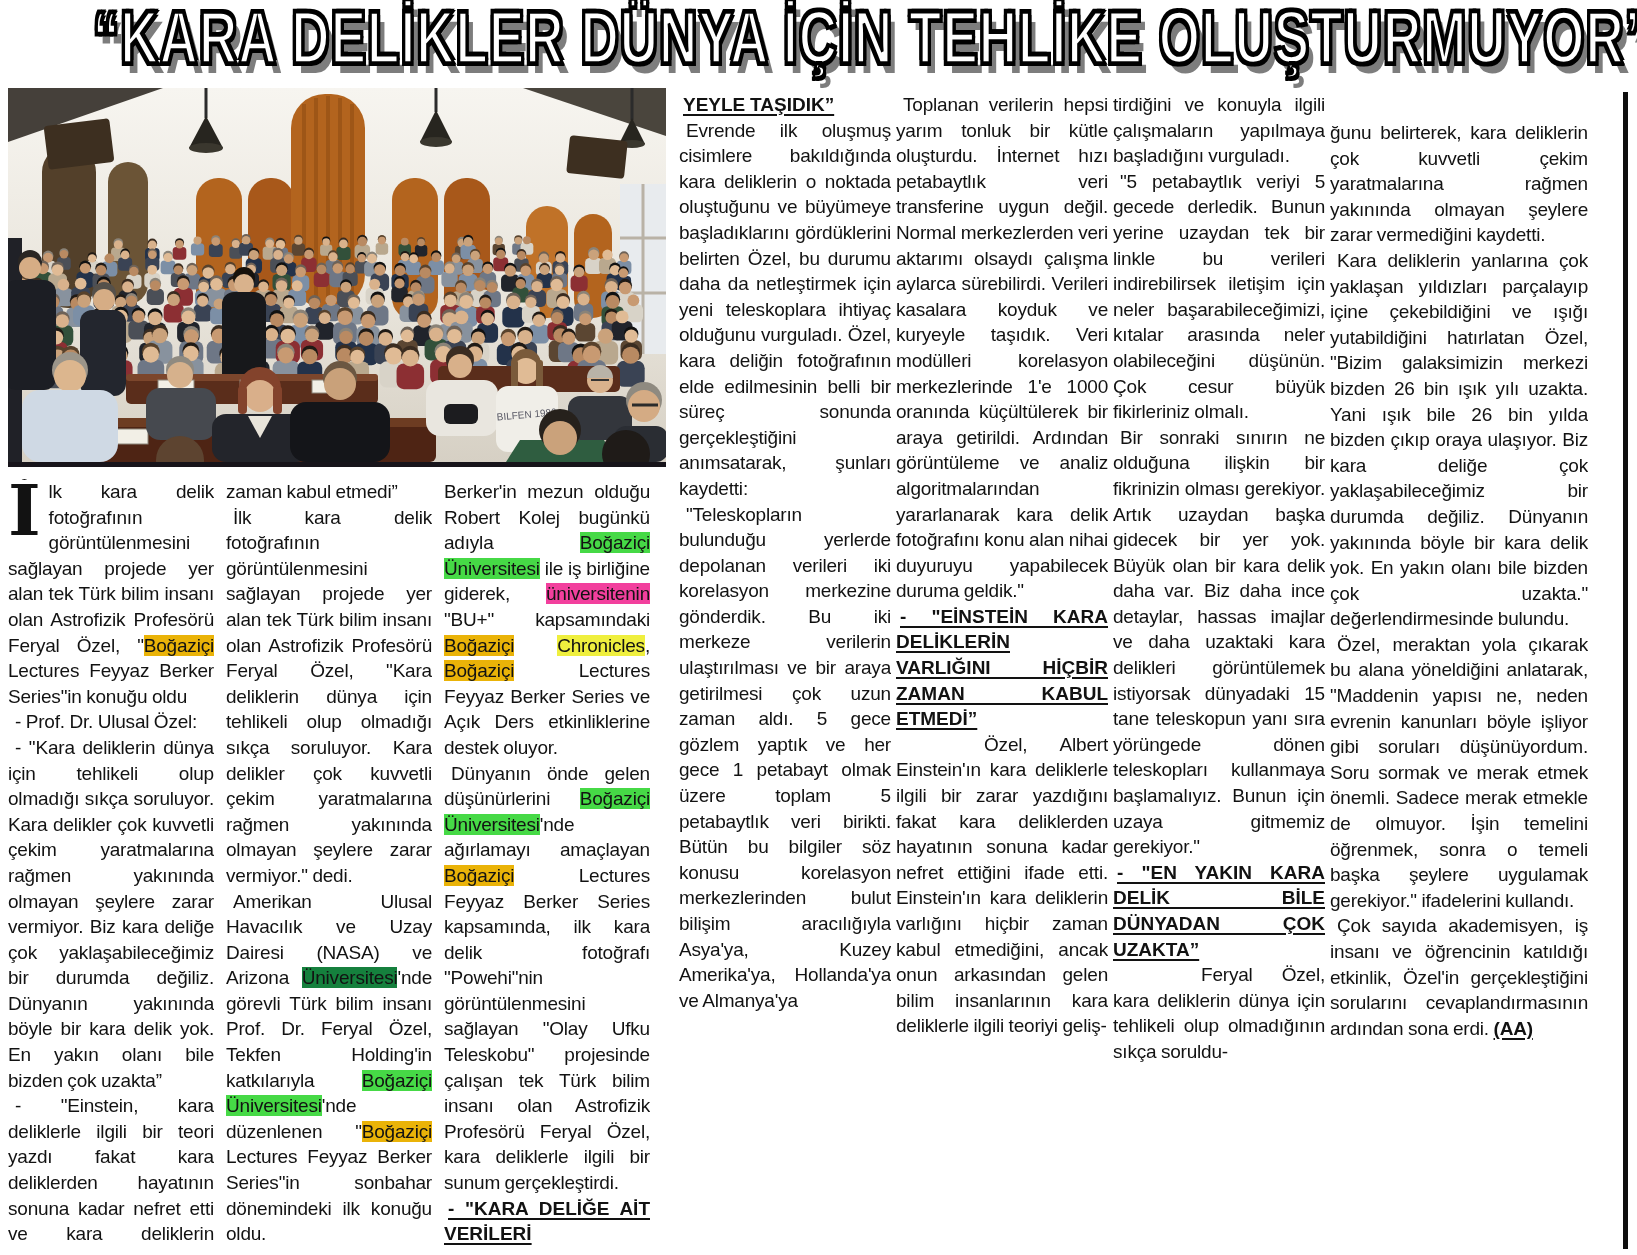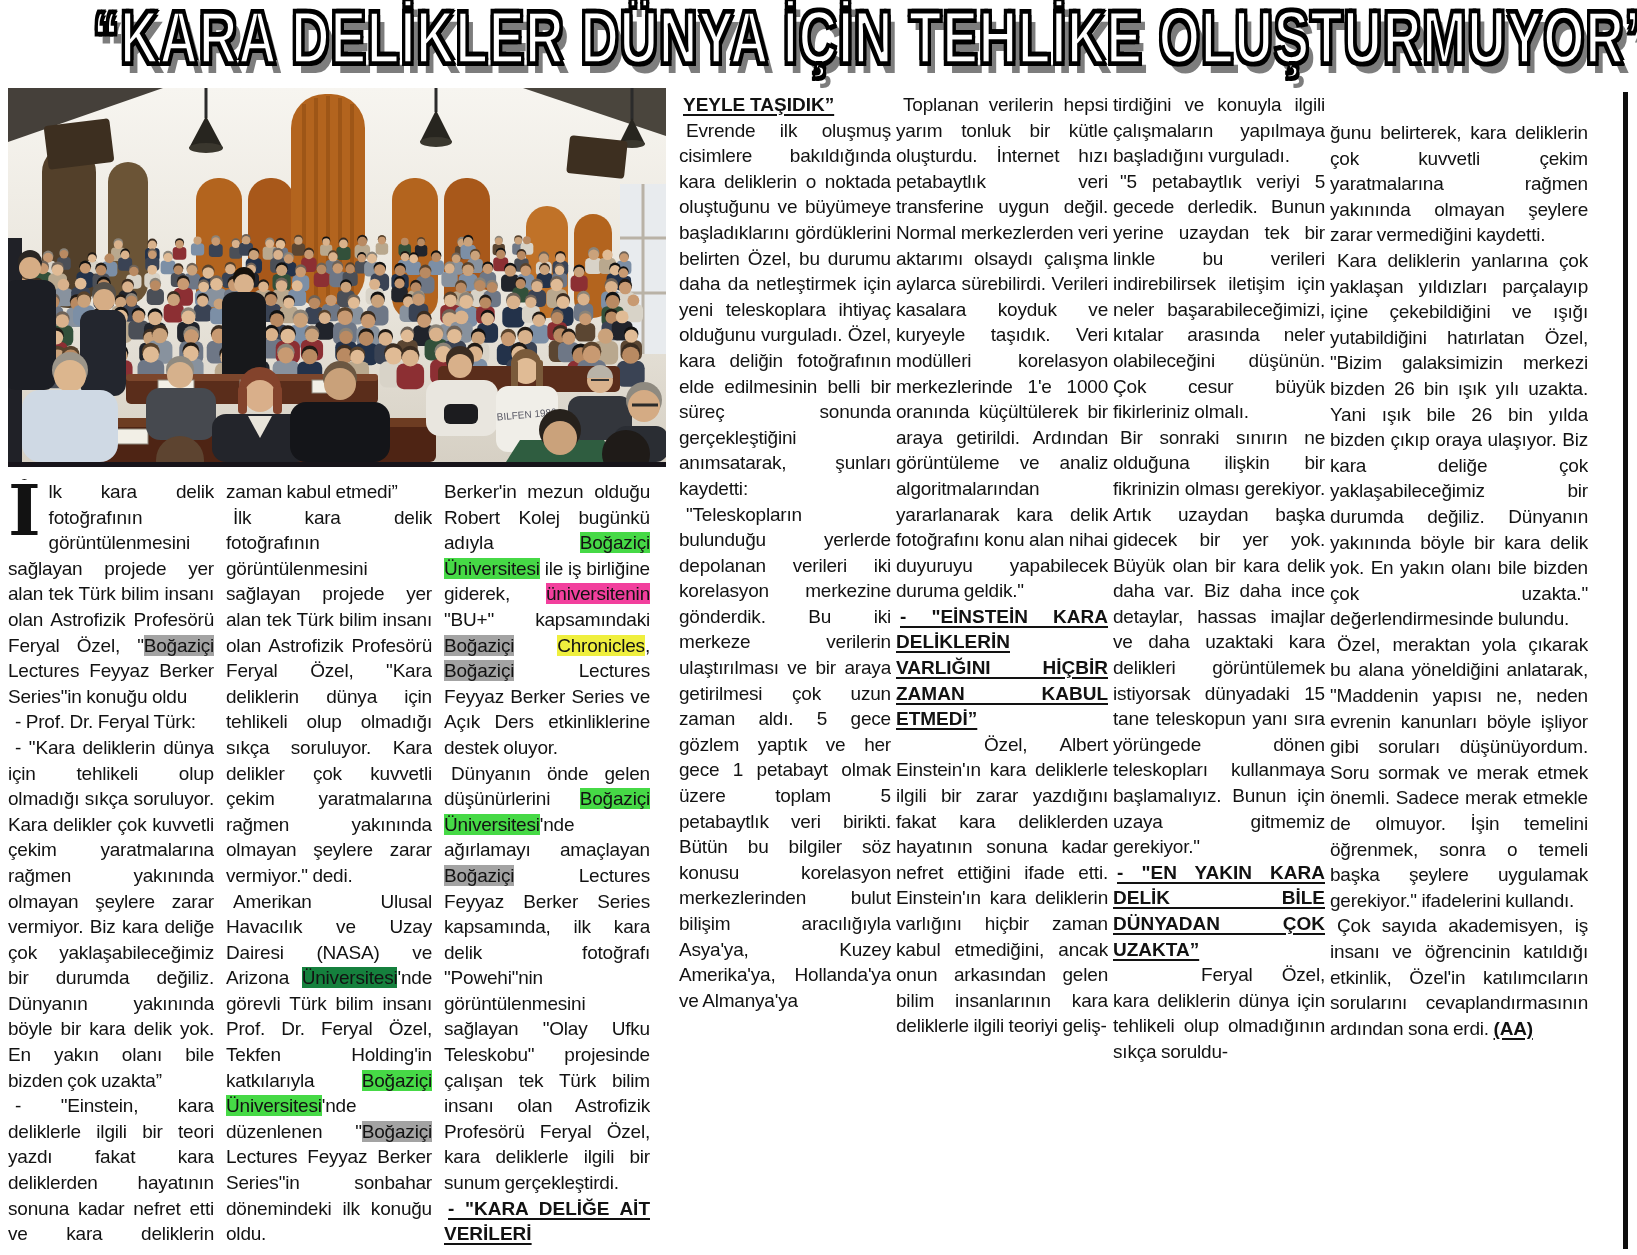--- a/index.html
+++ b/index.html
@@ -23,21 +23,21 @@
        letter-spacing:-0.2px;overflow:hidden;word-spacing:-0.5px;}
   .right-cols .col{width:212px;}
   .right-cols .col.wide{width:258px;margin-top:28px;}
   .col p{margin:0;text-indent:7px;}
   .col p.first{text-indent:0;}
   .col p.quote{text-indent:88px;}
   .col p.head{font-weight:bold;text-indent:4px;text-decoration:underline;
               text-decoration-thickness:2px;text-underline-offset:3px;letter-spacing:0;}
   .dropcap{float:left;font-family:"DejaVu Serif",serif;font-weight:bold;font-size:70px;
            line-height:56px;margin:4px 8px 0 0;text-indent:0;}
-  .hl-cyan{background:#a3a3a3;}
+  .hl-cyan{background:#eab308;}
   .hl-green{background:#46d946;}
   .hl-yellow{background:#efef3e;}
   .hl-pink{background:#f23f9d;}
   .hl-orange{background:#15803d;}
   .seg-b{font-weight:bold;}
   .seg-u{text-decoration:underline;text-decoration-thickness:2px;text-underline-offset:3px;}
   .right-edge{position:absolute;top:92px;bottom:6px;right:9px;width:5px;background:#0e0e0e;}
 </style>
 </head>
 <body>
@@ -1168,21 +1168,21 @@
                 <circle cx="552" cy="350" r="17" fill="#caa27b"></circle>
             </g>
             <circle cx="618" cy="366" r="24" fill="#1f1b18"></circle>
             <circle cx="172" cy="372" r="24" fill="#5d4430"></circle>
           </g>
         </svg>
       </div>
       <div class="left-cols" id="left-cols">
           <div class="col">
             <p class="normal first"><span class="dropcap">İ</span><span>lk kara delik fotoğrafının görüntülenmesini sağlayan projede yer alan tek Türk bilim insanı olan Astrofizik Profesörü Feryal Özel, "</span><span class="hl-cyan">Boğaziçi</span><span> Lectures Feyyaz Berker Series"in konuğu oldu</span></p>
-            <p class="normal"><span> - Prof. Dr. Feryal Türk:</span></p>
+            <p class="normal"><span> - Prof. Dr. Ulusal Özel:</span></p>
             <p class="normal"><span>- "Kara deliklerin dünya için tehlikeli olup olmadığı sıkça soruluyor. Kara delikler çok kuvvetli çekim yaratmalarına rağmen yakınında olmayan şeylere zarar vermiyor. Biz kara deliğe çok yaklaşabileceğimiz bir durumda değiliz. Dünyanın yakınında böyle bir kara delik yok. En yakın olanı bile bizden çok uzakta”</span></p>
             <p class="normal"><span> - "Einstein, kara deliklerle ilgili bir teori yazdı fakat kara deliklerden hayatının sonuna kadar nefret etti ve kara deliklerin varlığını hiçbir</span></p>
           </div>
           <div class="col">
             <p class="normal first"><span>zaman kabul etmedi”</span></p>
             <p class="normal"><span> İlk kara delik fotoğrafının görüntülenmesini sağlayan projede yer alan tek Türk bilim insanı olan Astrofizik Profesörü Feryal Özel, "Kara deliklerin dünya için tehlikeli olup olmadığı sıkça soruluyor. Kara delikler çok kuvvetli çekim yaratmalarına rağmen yakınında olmayan şeylere zarar vermiyor." dedi.</span></p>
             <p class="normal"><span> Amerikan Ulusal Havacılık ve Uzay Dairesi (NASA) ve Arizona </span><span class="hl-orange">Üniversitesi</span><span>'nde görevli Türk bilim insanı Prof. Dr. Feryal Özel, Tekfen Holding'in katkılarıyla </span><span class="hl-green">Boğaziçi Üniversitesi</span><span>'nde düzenlenen "</span><span class="hl-cyan">Boğaziçi</span><span> Lectures Feyyaz Berker Series"in sonbahar dönemindeki ilk konuğu oldu.</span></p>
             <p class="normal"><span> Tekfen, şirketin kurucu ortaklarından Feyyaz</span></p>
           </div>
           <div class="col">
@@ -1208,19 +1208,19 @@
           <p class="normal first"><span>tirdiğini ve konuyla ilgili çalışmaların yapılmaya başladığını vurguladı.</span></p>
           <p class="normal"><span> "5 petabaytlık veriyi 5 gecede derledik. Bunun yerine uzaydan tek bir linkle bu verileri indirebilirsek iletişim için neler başarabileceğimizi, kıtalar arasında neler olabileceğini düşünün. Çok cesur büyük fikirleriniz olmalı.</span></p>
           <p class="normal"><span> Bir sonraki sınırın ne olduğuna ilişkin bir fikrinizin olması gerekiyor. Artık uzaydan başka gidecek bir yer yok. Büyük olan bir kara delik daha var. Biz daha ince detaylar, hassas imajlar ve daha uzaktaki kara delikleri görüntülemek istiyorsak dünyadaki 15 tane teleskopun yanı sıra yörüngede dönen teleskopları kullanmaya başlamalıyız. Bunun için uzaya gitmemiz gerekiyor."</span></p>
           <p class="head"><span> - "EN YAKIN KARA DELİK BİLE DÜNYADAN ÇOK UZAKTA”</span></p>
           <p class="quote"><span>Feryal Özel, kara deliklerin dünya için tehlikeli olup olmadığının sıkça soruldu-</span></p>
         </div>
         <div class="col wide">
           <p class="normal first"><span>ğunu belirterek, kara deliklerin çok kuvvetli çekim yaratmalarına rağmen yakınında olmayan şeylere zarar vermediğini kaydetti.</span></p>
           <p class="normal"><span> Kara deliklerin yanlarına çok yaklaşan yıldızları parçalayıp içine çekebildiğini ve ışığı yutabildiğini hatırlatan Özel, "Bizim galaksimizin merkezi bizden 26 bin ışık yılı uzakta. Yani ışık bile 26 bin yılda bizden çıkıp oraya ulaşıyor. Biz kara deliğe çok yaklaşabileceğimiz bir durumda değiliz. Dünyanın yakınında böyle bir kara delik yok. En yakın olanı bile bizden çok uzakta." değerlendirmesinde bulundu.</span></p>
           <p class="normal"><span> Özel, meraktan yola çıkarak bu alana yöneldiğini anlatarak, "Maddenin yapısı ne, neden evrenin kanunları böyle işliyor gibi soruları düşünüyordum. Soru sormak ve merak etmek önemli. Sadece merak etmekle de olmuyor. İşin temelini öğrenmek, sonra o temeli başka şeylere uygulamak gerekiyor." ifadelerini kullandı.</span></p>
-          <p class="normal"><span> Çok sayıda akademisyen, iş insanı ve öğrencinin katıldığı etkinlik, Özel'in katılımcıların sorularını cevaplandırmasının ardından sona erdi. </span><span class="seg-b seg-u">(AA)</span></p>
+          <p class="normal"><span> Çok sayıda akademisyen, iş insanı ve öğrencinin katıldığı etkinlik, Özel'in gerçekleştiğini sorularını cevaplandırmasının ardından sona erdi. </span><span class="seg-b seg-u">(AA)</span></p>
         </div>
       </div>
   </div>
 
   <div class="right-edge"></div>
 </div>
 
 </body></html>

